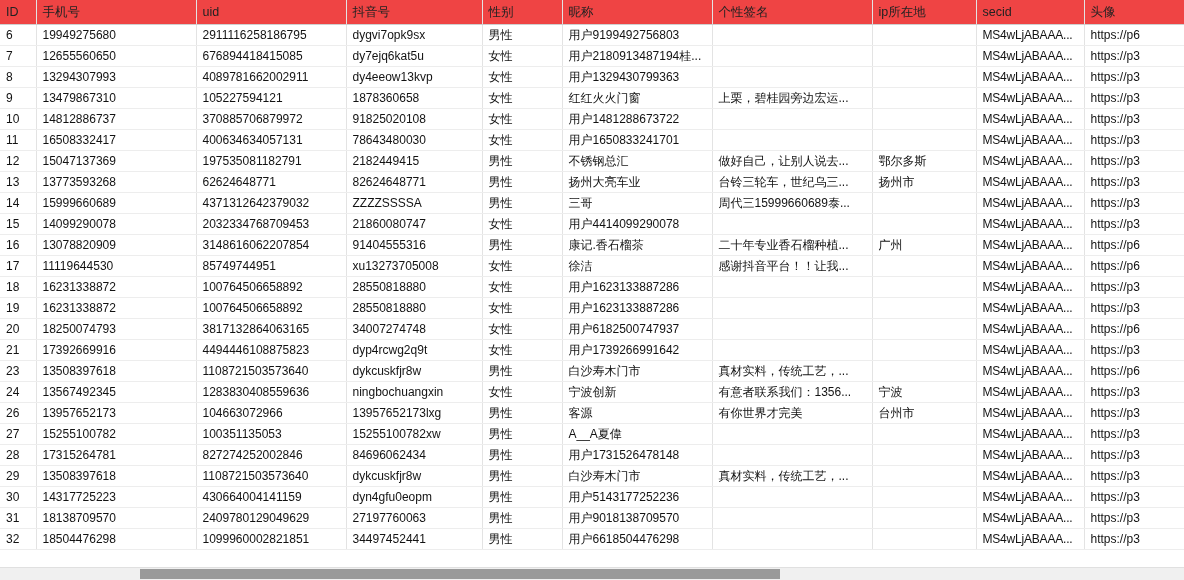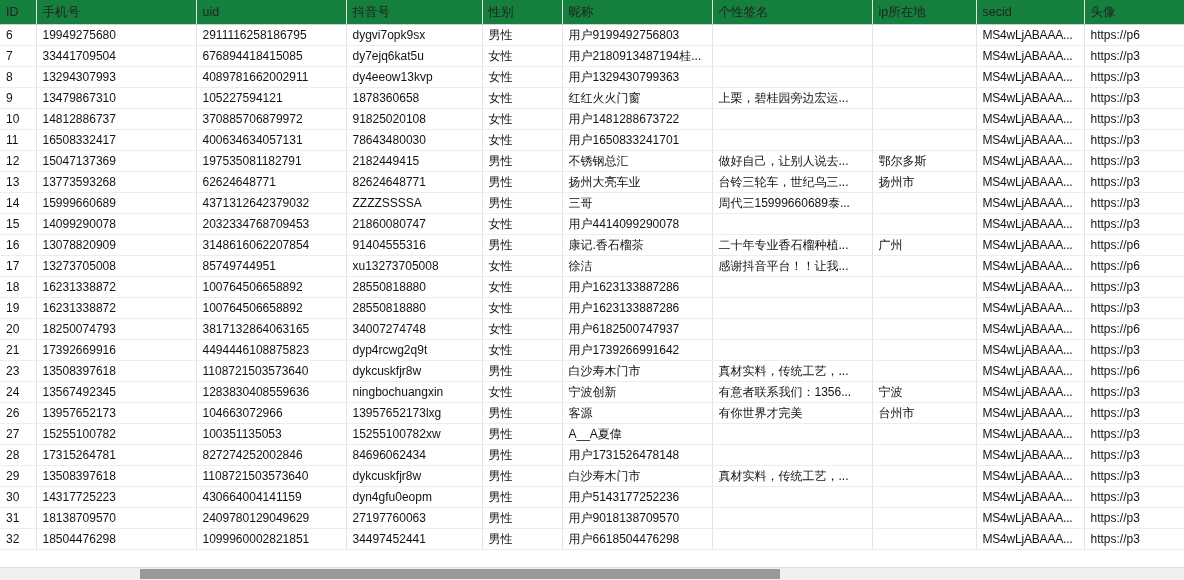--- a/index.html
+++ b/index.html
@@ -38,21 +38,21 @@
     font-weight: normal;
     text-align: left;
     font-size: 12px;
     white-space: nowrap;
     overflow: hidden;
     text-overflow: ellipsis;
     vertical-align: middle;
     box-sizing: border-box;
   }
   table.data-grid thead th {
-    background: #15803d;
+    background: #ef4444;
     border-bottom: 1px solid #cfcfcf;
     color: #222;
     height: 24px;
     line-height: 24px;
     font-size: 12.5px;
   }
   table.data-grid tbody td {
     color: #121212;
   }
   
@@ -120,21 +120,21 @@
           <td class="c-douyin">dygvi7opk9sx</td>
           <td class="c-gender">男性</td>
           <td class="c-nick">用户9199492756803</td>
           <td class="c-sign"></td>
           <td class="c-ip"></td>
           <td class="c-secid secid-cell">MS4wLjABAAA...</td>
           <td class="c-avatar avatar-cell">https://p6</td>
         </tr>
         <tr>
           <td class="c-id">7</td>
-          <td class="c-phone">33441709504</td>
+          <td class="c-phone">12655560650</td>
           <td class="c-uid">676894418415085</td>
           <td class="c-douyin">dy7ejq6kat5u</td>
           <td class="c-gender">女性</td>
           <td class="c-nick">用户2180913487194桂...</td>
           <td class="c-sign"></td>
           <td class="c-ip"></td>
           <td class="c-secid secid-cell">MS4wLjABAAA...</td>
           <td class="c-avatar avatar-cell">https://p3</td>
         </tr>
         <tr>
@@ -240,21 +240,21 @@
           <td class="c-douyin">91404555316</td>
           <td class="c-gender">男性</td>
           <td class="c-nick">康记.香石榴茶</td>
           <td class="c-sign">二十年专业香石榴种植...</td>
           <td class="c-ip">广州</td>
           <td class="c-secid secid-cell">MS4wLjABAAA...</td>
           <td class="c-avatar avatar-cell">https://p6</td>
         </tr>
         <tr>
           <td class="c-id">17</td>
-          <td class="c-phone">13273705008</td>
+          <td class="c-phone">11119644530</td>
           <td class="c-uid">85749744951</td>
           <td class="c-douyin">xu13273705008</td>
           <td class="c-gender">女性</td>
           <td class="c-nick">徐洁</td>
           <td class="c-sign">感谢抖音平台！！让我...</td>
           <td class="c-ip"></td>
           <td class="c-secid secid-cell">MS4wLjABAAA...</td>
           <td class="c-avatar avatar-cell">https://p6</td>
         </tr>
         <tr>

